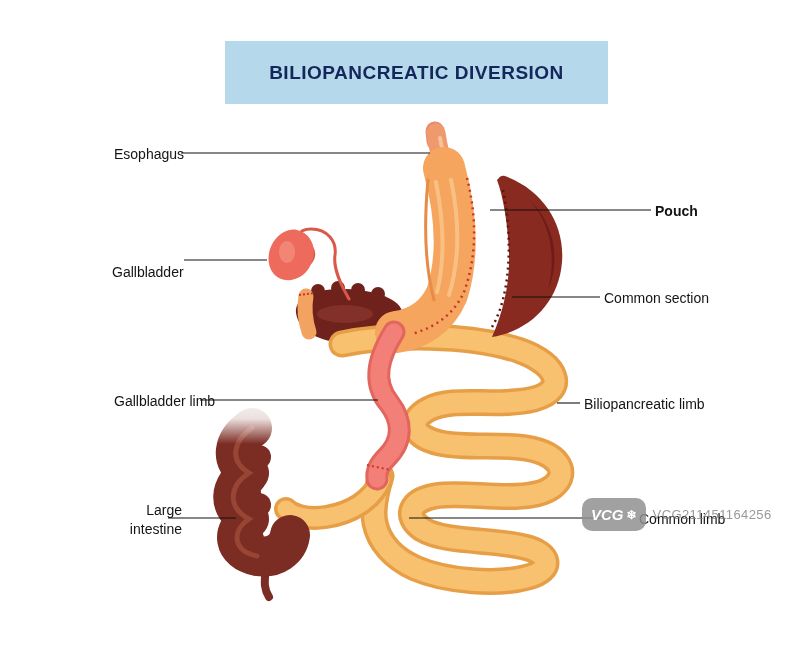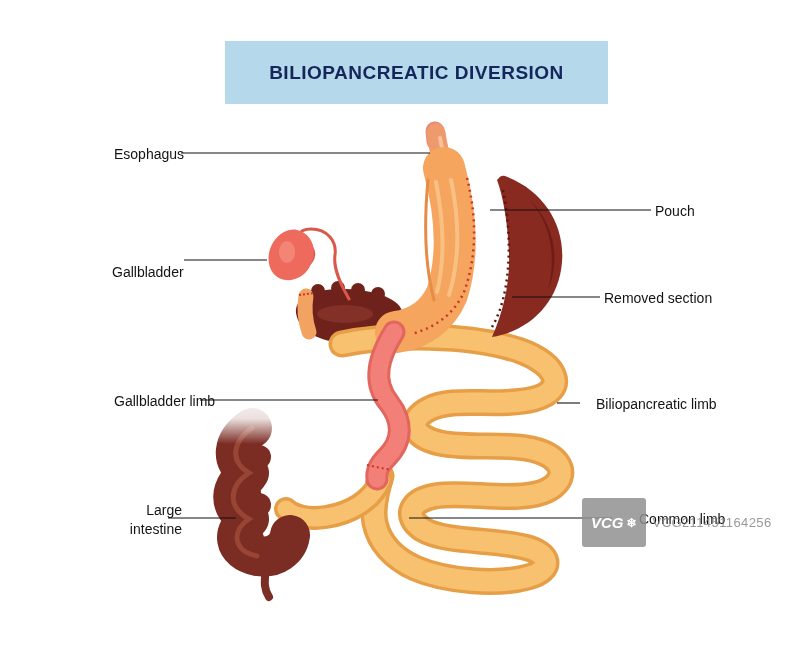--- a/index.html
+++ b/index.html
@@ -13,22 +13,22 @@
     justify-content:center;align-items:center;text-align:center;
     font-weight:bold;font-size:19px;letter-spacing:.5px;line-height:1.45;margin-left:16px;
   }
   .anatomy-svg{position:absolute;left:0;top:0;}
   .lbl{position:absolute;font-size:14px;color:#141414;white-space:nowrap;}
   .lbl.wrap{white-space:normal;line-height:1.35;}
   .watermark{
     position:absolute;left:582px;top:498px;display:flex;align-items:center;gap:7px;
   }
   .vcg-badge{
-    background:rgba(145,145,145,.85);color:#ffffff;border-radius:3px;
-    padding:17px 9px;font-size:15px;font-weight:bold;font-style:italic;
+    background:rgba(145,145,145,.85);color:#ffffff;border-radius:10px;
+    padding:9px 9px;font-size:15px;font-weight:bold;font-style:italic;
     display:flex;align-items:center;gap:3px;line-height:1;
   }
   .vcg-badge .flake{font-size:12px;font-style:normal;}
   .wm-id{color:rgba(128,128,128,.8);font-size:13px;letter-spacing:.4px;}
 </style>
 </head>
 <body>
 
 <div class="canvas">
 
@@ -131,23 +131,23 @@
       <line x1="512" y1="297" x2="600" y2="297"></line>
       <line x1="557" y1="403" x2="580" y2="403"></line>
       <line x1="409" y1="518" x2="612" y2="518"></line>
     </g>
   </svg>
 
   <div class="lbl" style="left:114px;top:146px;">Esophagus</div>
   <div class="lbl" style="left:112px;top:253px;margin-top:11px;">Gallbladder</div>
   <div class="lbl" style="left:114px;top:393px;">Gallbladder limb</div>
   <div class="lbl wrap" style="left:120px;top:501px;width:62px;text-align:right;">Large intestine</div>
-  <div class="lbl" style="left:655px;top:203px;">Pouch</div>
-  <div class="lbl" style="left:604px;top:290px;">Removed section</div>
-  <div class="lbl" style="left:584px;top:396px;margin-left:12px;">Biliopancreatic limb</div>
+  <div class="lbl" style="left:655px;top:203px;font-weight:bold;">Pouch</div>
+  <div class="lbl" style="left:604px;top:290px;">Common section</div>
+  <div class="lbl" style="left:584px;top:396px;">Biliopancreatic limb</div>
   <div class="lbl" style="left:639px;top:511px;">Common limb</div>
 
   <div class="watermark">
     <div class="vcg-badge">
       <span>VCG</span>
       <span class="flake">❄</span>
     </div>
     <span class="wm-id">VCG211451164256</span>
   </div>
 

